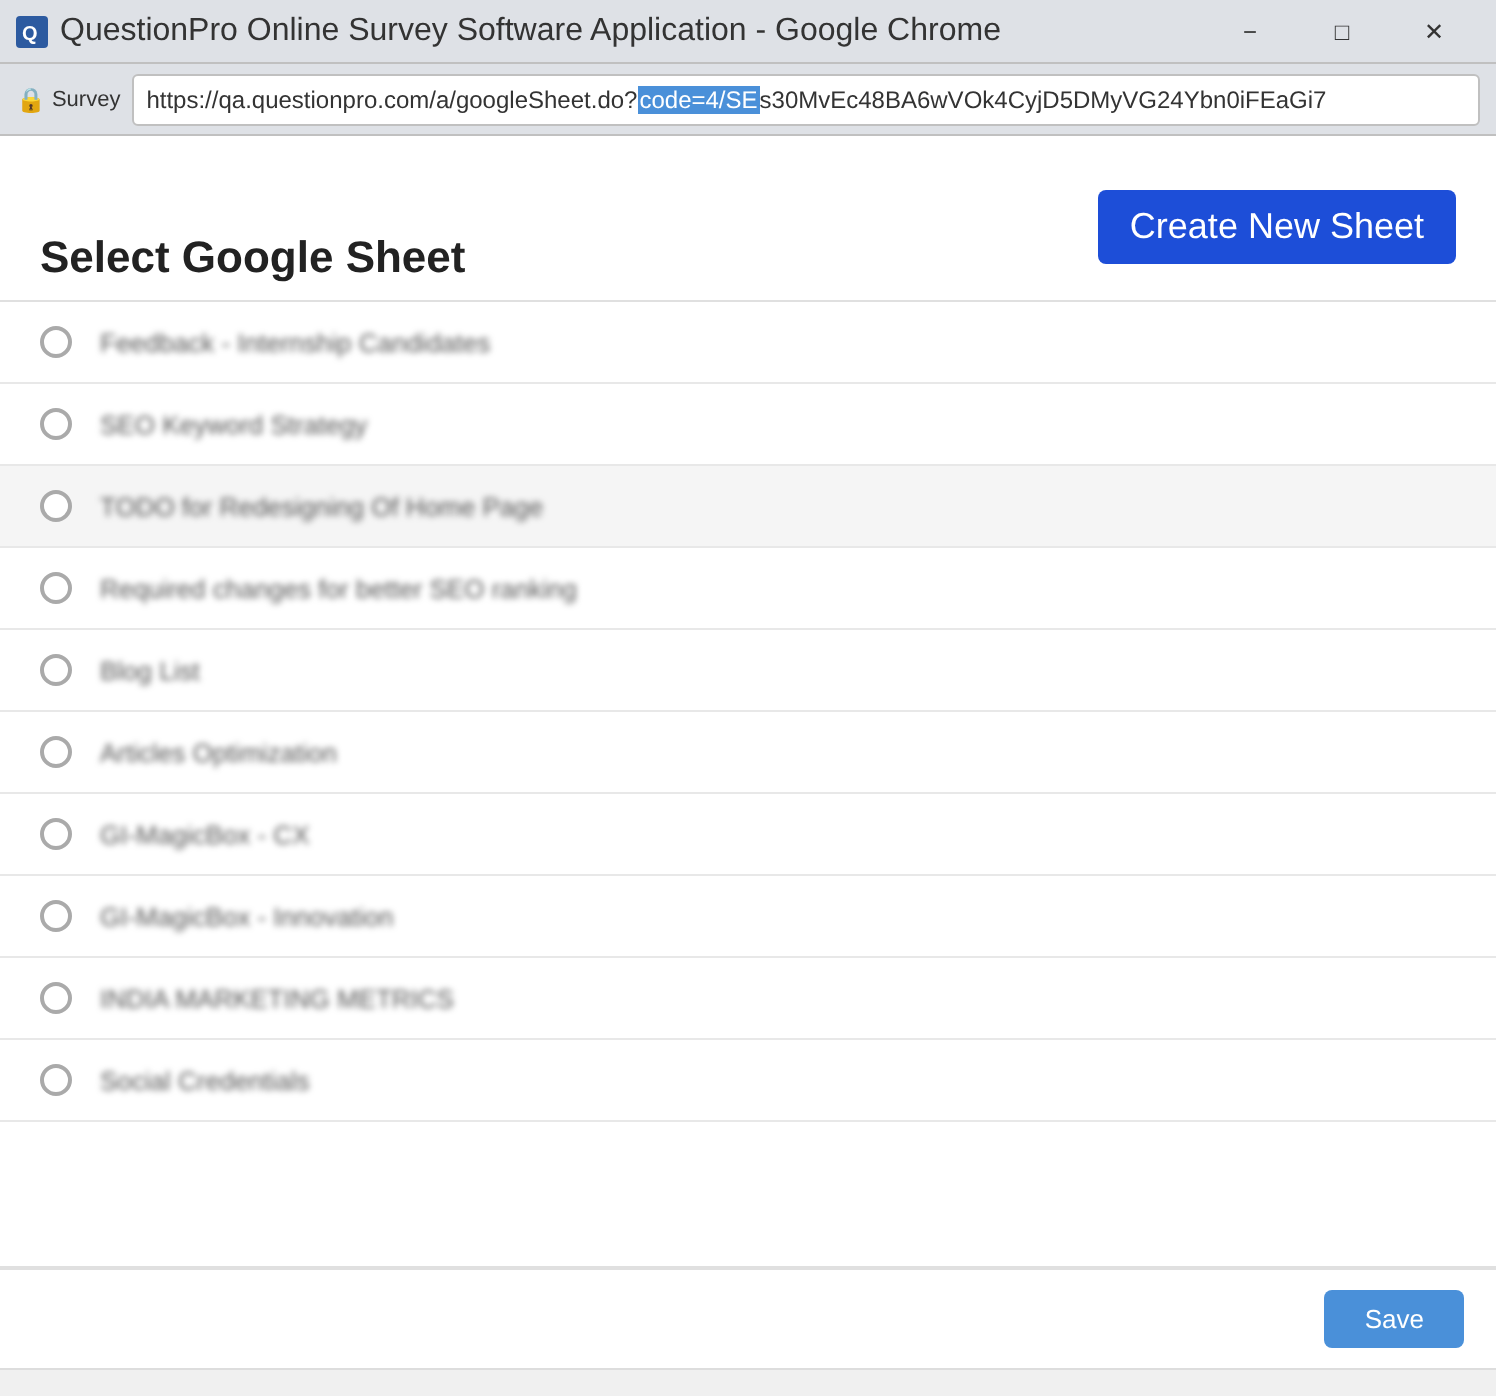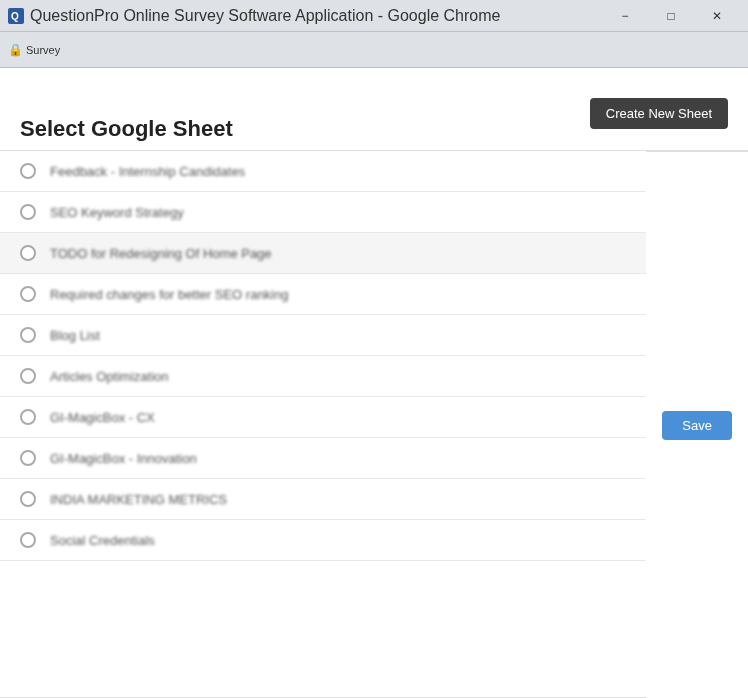--- a/index.html
+++ b/index.html
@@ -124,35 +124,35 @@
     }
 
     .page-title {
       font-size: 22px;
       font-weight: bold;
       color: #222;
       margin-top: 32px;
     }
 
     .create-btn {
-      background: #404040;
+      background: #1d4ed8;
       color: white;
       border: none;
       border-radius: 4px;
       padding: 8px 16px;
-      font-size: 13px;
+      font-size: 18px;
       cursor: pointer;
       font-weight: 500;
     }
 
     
     .content-area {
       flex: 1;
       display: flex;
-      flex-direction: row;
+      flex-direction: column;
       overflow: hidden;
     }
 
     .list-container {
       flex: 1;
       overflow-y: scroll;
       overflow-x: hidden;
       border-bottom: 1px solid #e0e0e0;
       position: relative;
     }
@@ -243,20 +243,25 @@
     <button class="chrome-btn maximize">□</button>
     <button class="chrome-btn close">✕</button>
   </div>
 </div>
 
 <div class="chrome-addressbar">
   <div class="secure-badge">
     <span class="lock-icon">🔒</span>
     <span>Survey</span>
   </div>
+  <div class="address-box">
+    <span class="address-normal">https://qa.questionpro.com/a/googleSheet.do?</span>
+      <span class="address-highlight">code=4/SE</span>
+      <span class="address-rest">s30MvEc48BA6wVOk4CyjD5DMyVG24Ybn0iFEaGi7</span>
+  </div>
 </div>
 
 <div class="app-window">
 
   <div class="page-header">
     <h1 class="page-title">Select Google Sheet</h1>
     <button class="create-btn">Create New Sheet</button>
   </div>
 
   <div class="content-area">

